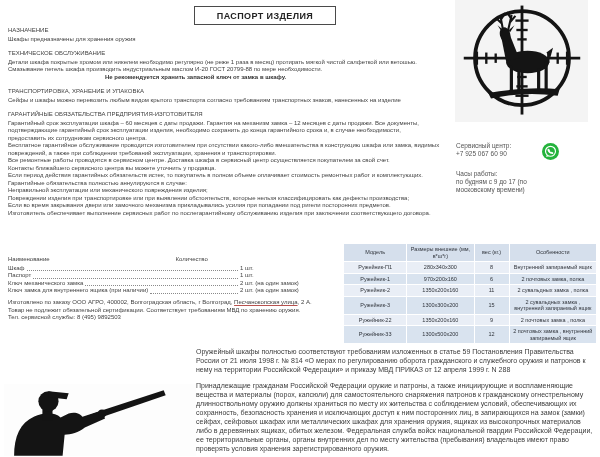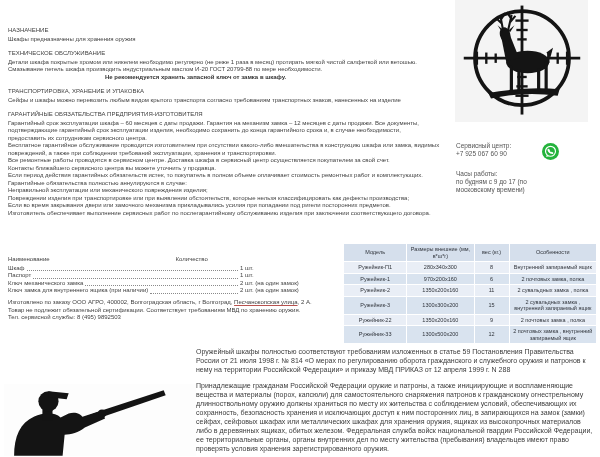--- a/index.html
+++ b/index.html
@@ -55,20 +55,21 @@
   .legal p{margin:0 0 7px 0;}
 
   
   .hunter{position:absolute;left:4px;top:384px;width:192px;height:72px;background:#fdfdfd;}
 </style>
 </head>
 <body>
 
 <div class="page">
 
+  <div class="title-box">ПАСПОРТ ИЗДЕЛИЯ</div>
 
   <div class="logo">
     <svg width="124" height="116" viewBox="0 0 132 122">
       <circle cx="66" cy="58" r="50" fill="none" stroke="#141414" stroke-width="4"></circle>
       <line x1="66" y1="2" x2="66" y2="118" stroke="#141414" stroke-width="3"></line>
       <line x1="4" y1="58" x2="128" y2="58" stroke="#141414" stroke-width="3"></line>
       <g stroke="#141414" stroke-width="2.5">
         <line x1="18" y1="51" x2="18" y2="65"></line>
           <line x1="28" y1="52" x2="28" y2="64"></line>
           <line x1="38" y1="53" x2="38" y2="63"></line>

